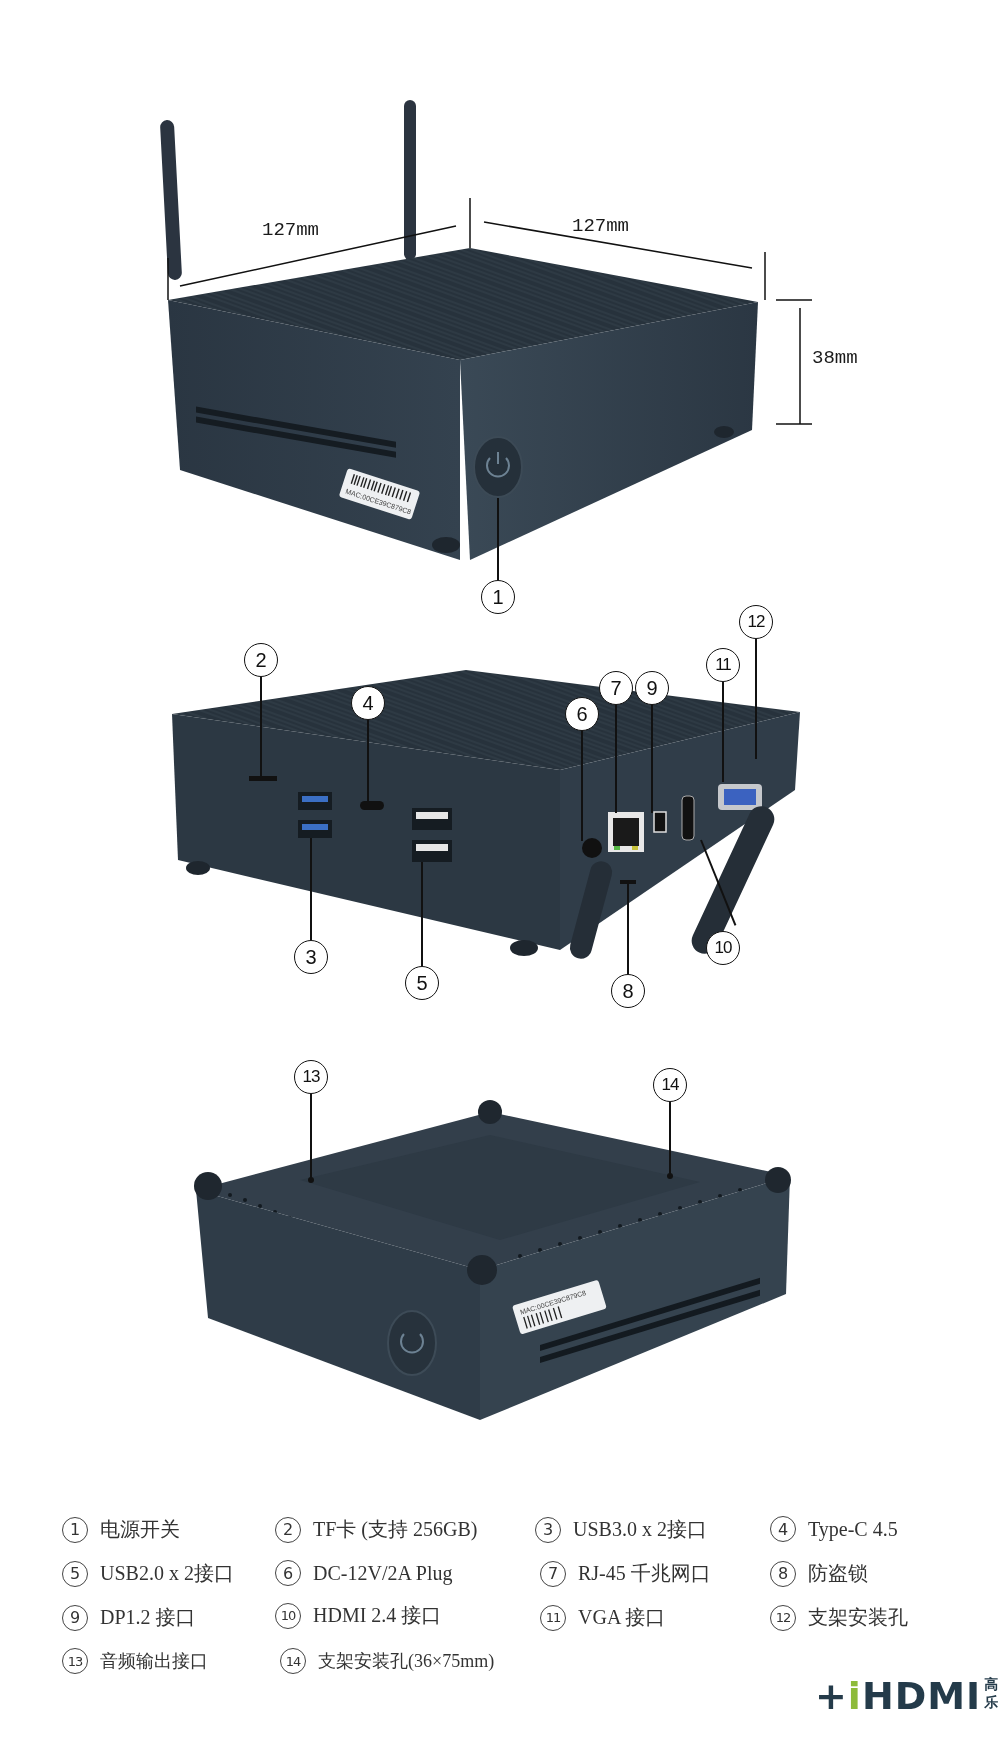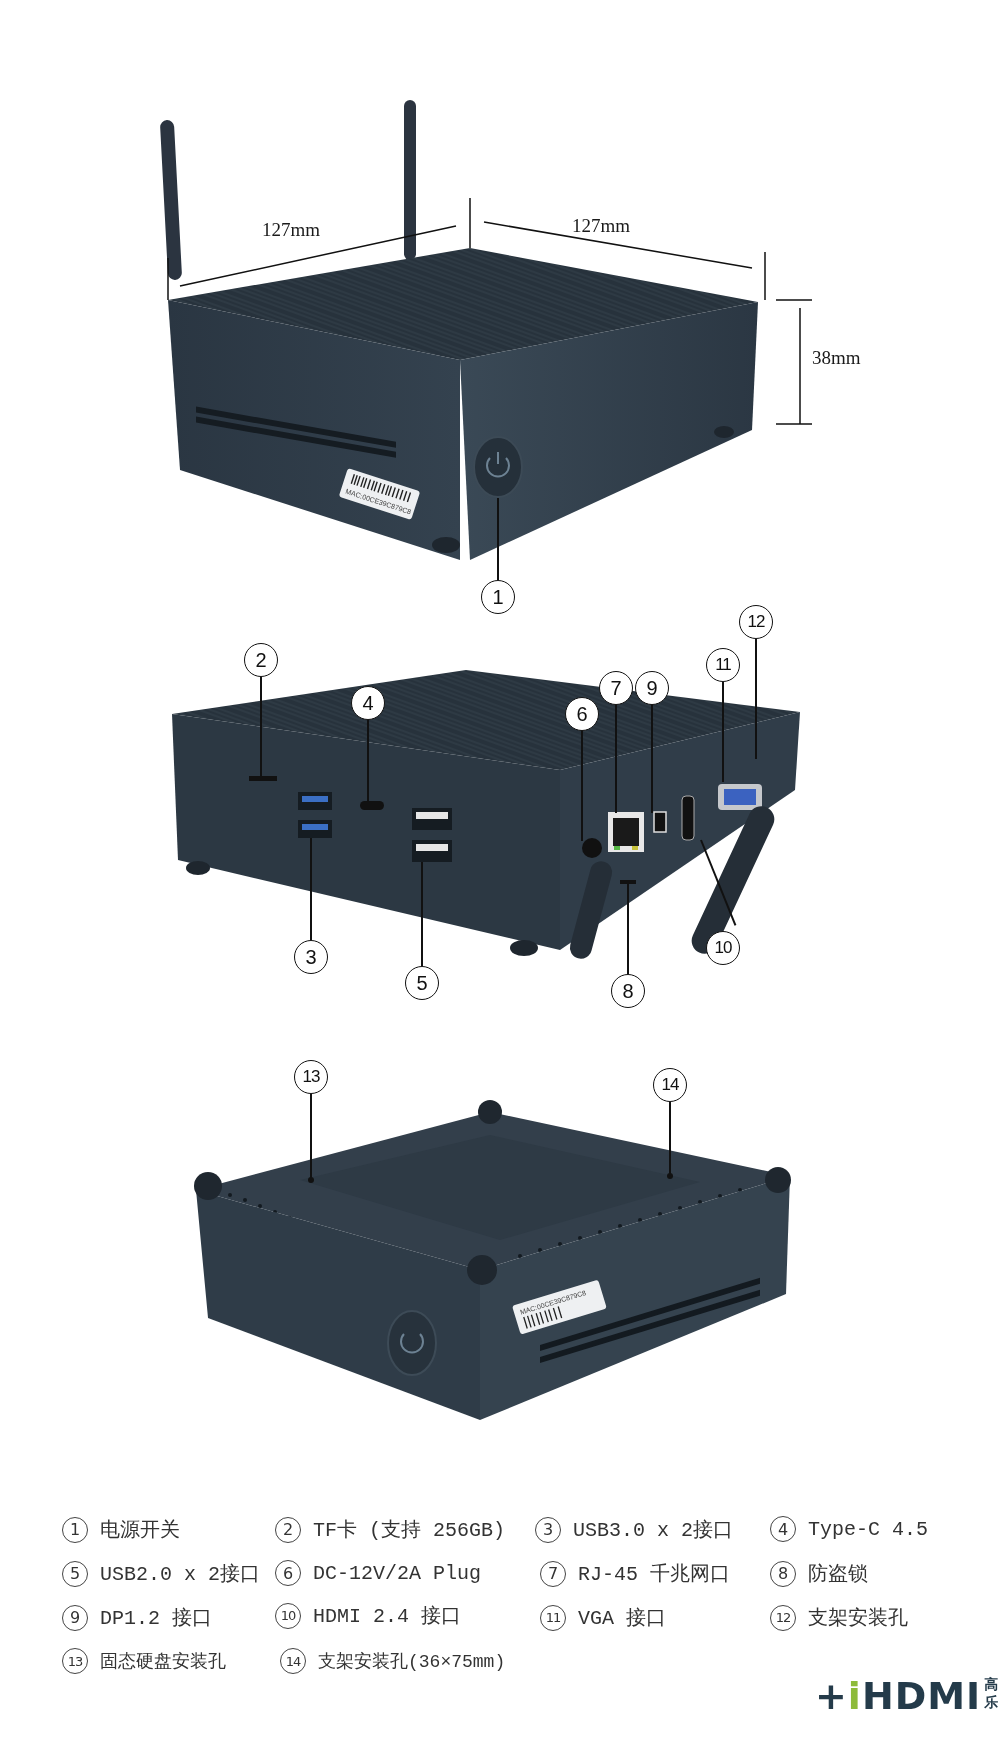--- a/index.html
+++ b/index.html
@@ -1,26 +1,26 @@
 <!DOCTYPE html>
 <html><head>
 <meta charset="utf-8">
 <style>
   html,body{margin:0;padding:0;background:#ffffff;}
   body{width:1000px;height:1747px;position:relative;overflow:hidden;font-family:"DejaVu Sans","Liberation Sans",sans-serif;color:#333;}
-  .dim-label{position:absolute;font-family:Liberation Serif, serif;font-size:19px;color:#1a1a1a;white-space:nowrap;}
+  .dim-label{position:absolute;font-family:Liberation Mono, monospace;font-size:19px;color:#1a1a1a;white-space:nowrap;}
   .callout{position:absolute;width:34px;height:34px;border:1.6px solid #111;border-radius:50%;background:#fff;box-sizing:border-box;display:flex;align-items:center;justify-content:center;font-family:"Liberation Sans",sans-serif;font-size:20px;color:#111;}
   .callout.two{font-size:17px;letter-spacing:-1px;}
   .leader{position:absolute;width:2px;background:#111;}
   svg{position:absolute;left:0;top:0;}
   .legend{position:absolute;left:0;top:1508px;width:1000px;}
   .legend-item{position:absolute;display:flex;align-items:center;white-space:nowrap;font-size:20px;color:#333;}
   .legend-num{display:inline-flex;width:26px;height:26px;border:1.5px solid #444;border-radius:50%;box-sizing:border-box;align-items:center;justify-content:center;font-size:16px;margin-right:12px;color:#333;}
   .legend-num.two{font-size:13px;letter-spacing:-1px;}
-  .legend-text{font-family:Liberation Mono, monospace;}
+  .legend-text{font-family:Liberation Serif, serif;}
   .logo{position:absolute;left:815px;top:1676px;display:flex;align-items:flex-end;}
   .logo-mark{font-family:"DejaVu Sans",sans-serif;font-weight:bold;font-size:38px;color:#243b4a;letter-spacing:1px;line-height:1;}
   .logo-i{color:#8dbb3a;}
   .logo-cn{font-size:14px;color:#243b4a;font-weight:bold;margin-left:3px;margin-bottom:3px;}
 </style>
 </head>
 <body>
 
 <div>
 <svg width="1000" height="650" viewBox="0 0 1000 650">
@@ -282,21 +282,21 @@
     <span class="legend-num two">11</span>
     <span class="legend-text">VGA 接口</span>
   </div>
   <div class="legend-item" style="left:770px;top:96px;">
     <span class="legend-num two">12</span>
     <span class="legend-text">支架安装孔</span>
   </div>
 
   <div class="legend-item" style="left:62px;top:140px;font-size:18px;">
     <span class="legend-num two">13</span>
-    <span class="legend-text">固态硬盘安装孔</span>
+    <span class="legend-text">音频输出接口</span>
   </div>
   <div class="legend-item" style="left:280px;top:140px;font-size:18px;">
     <span class="legend-num two">14</span>
     <span class="legend-text">支架安装孔(36×75mm)</span>
   </div>
 </div>
 
 <div class="logo">
   <span class="logo-mark">+</span>
   <span class="logo-mark logo-i">i</span>

